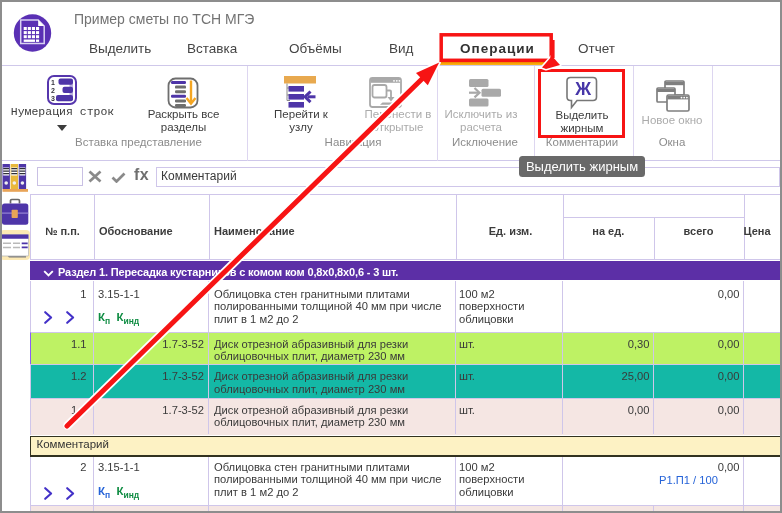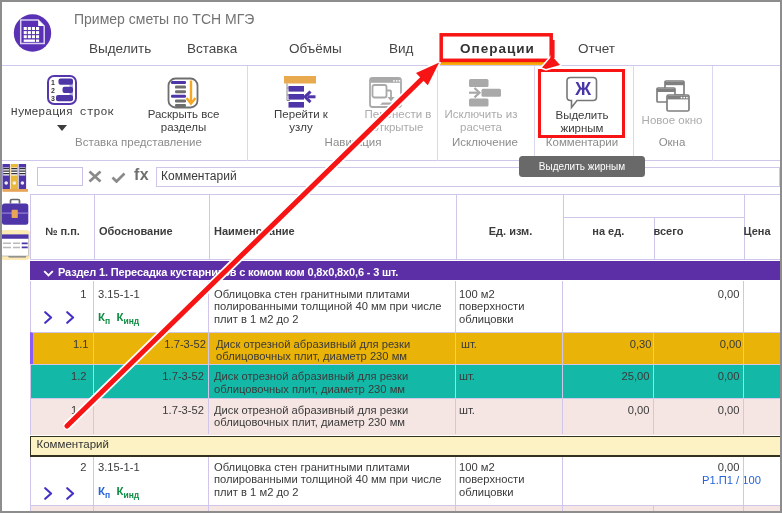--- a/index.html
+++ b/index.html
@@ -207,21 +207,21 @@
     <div class="vline" style="left:425px;top:0;height:65.5px;"></div>
     <div class="vline" style="left:532px;top:0;height:65.5px;"></div>
     <div class="vline" style="left:622.5px;top:22.5px;height:43px;"></div>
     <div class="vline" style="left:712.5px;top:0;height:65.5px;"></div>
     <div class="abs" style="left:532px;top:22.5px;width:180.5px;height:1px;background:#cfc6ea;"></div>
     <div class="abs hdr" style="left:0px;top:30.5px;width:63px;text-align:center;">№ п.п.</div>
     <div class="abs hdr" style="left:68px;top:30.5px;">Обоснование</div>
     <div class="abs hdr" style="left:183px;top:30.5px;">Наименование</div>
     <div class="abs hdr" style="left:425px;top:30.5px;width:109px;text-align:center;">Ед. изм.</div>
     <div class="abs hdr" style="left:532px;top:30.5px;width:90.5px;text-align:center;">на ед.</div>
-    <div class="abs hdr" style="left:622.5px;top:30.5px;width:90px;">всего</div>
+    <div class="abs hdr" style="left:622.5px;top:30.5px;width:90px;text-align:center;">всего</div>
     <div class="abs hdr" style="left:712.5px;top:30.5px;width:38px;text-align:left;">Цена</div>
   </div>
   <div class="abs" style="left:0;top:68.5px;width:750px;height:1px;background:#cfc6ea;"></div>
 
   <div class="abs" style="left:0;top:71px;width:750px;height:19px;background:#5c2fa6;color:#fff;">
     <svg class="abs" style="left:13px;top:9px" width="11" height="7" viewBox="0 0 11 7">
         <path d="M1.2 1.2 l4.3 4.3 l4.3-4.3" stroke="#fff" stroke-width="1.9" fill="none"></path>
       </svg>
     <div class="abs" style="left:28px;top:4.5px;font-size:11px;font-weight:bold;letter-spacing:-0.15px;">Раздел 1. Пересадка кустарников с комом ком 0,8х0,8х0,6 - 3 шт.</div>
   </div>
@@ -234,21 +234,21 @@
     <div class="cell num" style="left:622.5px;top:7px;width:86px;">0,00</div>
     <svg class="abs" style="left:11.5px;top:29px" width="36" height="15" viewBox="0 0 36 15">
         <g stroke="#4331c8" stroke-width="2.15" fill="none" stroke-linecap="round" stroke-linejoin="round">
           <path d="M2.2 2.2 l5.9 5.3 l-5.9 5.3"></path>
           <path d="M24.2 2.2 l5.9 5.3 l-5.9 5.3"></path>
         </g>
       </svg>
     <div class="abs" style="left:67px;top:30px;font-size:11.5px;font-weight:bold;color:#0e8c42;">К<span style="font-size:8.5px;vertical-align:-3px;">п</span><span style="letter-spacing:3px;"> </span>К<span style="font-size:8.5px;vertical-align:-3px;">инд</span></div>
   </div>
 
-  <div class="abs" style="left:0;top:141.5px;width:750px;height:32.5px;background:#eab308;border-top:1px solid #cfc6ea;border-left:3px solid #8b5cf6;text-decoration:underline;">
+  <div class="abs" style="left:0;top:141.5px;width:750px;height:32.5px;background:#bef264;border-top:1px solid #cfc6ea;border-left:1px solid #8b5cf6;text-decoration:underline;">
     <div class="cell num" style="left:0;top:5px;width:55.5px;">1.1</div>
     <div class="cell num" style="left:68px;top:5px;width:105px;">1.7-3-52</div>
     <div class="cell" style="left:183px;top:5px;width:240px;">Диск отрезной абразивный для резки облицовочных плит, диаметр 230 мм</div>
     <div class="cell" style="left:428px;top:5px;">шт.</div>
     <div class="cell num" style="left:532px;top:5px;width:86.5px;">0,30</div>
     <div class="cell num" style="left:622.5px;top:5px;width:86px;">0,00</div>
   </div>
   <div class="abs" style="left:0;top:174px;width:750px;height:33.5px;background:#14b8a6;border-top:1px solid #cfc6ea;border-left:1px solid #cfc6ea;">
     <div class="cell num" style="left:0;top:5px;width:55.5px;">1.2</div>
     <div class="cell num" style="left:68px;top:5px;width:105px;">1.7-3-52</div>
@@ -276,40 +276,40 @@
   <div class="abs" style="left:0;top:245.5px;width:752px;height:18px;background:#fdf2c4;border-top:1.5px solid #32321f;border-bottom:2px solid #32321f;border-left:1.5px solid #32321f;">
     <div class="abs" style="left:5.5px;top:1.5px;font-size:11.5px;color:#333;">Комментарий</div>
   </div>
 
   <div class="abs" style="left:0;top:267px;width:750px;height:48px;background:#fff;border-left:1px solid #cfc6ea;">
     <div class="cell num" style="left:0;top:3.5px;width:55.5px;">2</div>
     <div class="cell" style="left:67px;top:3.5px;">3.15-1-1</div>
     <div class="cell" style="left:183px;top:3.5px;width:240px;">Облицовка стен гранитными плитами полированными толщиной 40 мм при числе плит в 1 м2 до 2</div>
     <div class="cell" style="left:428px;top:3.5px;width:100px;">100 м2 поверхности облицовки</div>
     <div class="cell num" style="left:622.5px;top:3.5px;width:86px;">0,00</div>
-    <div class="cell num" style="left:644px;top:16.5px;width:86px;color:#2563d8;">Р1.П1 / 100</div>
+    <div class="cell num" style="left:601px;top:16.5px;width:86px;color:#2563d8;">Р1.П1 / 100</div>
     <svg class="abs" style="left:11.5px;top:28.5px" width="36" height="15" viewBox="0 0 36 15">
         <g stroke="#4331c8" stroke-width="2.15" fill="none" stroke-linecap="round" stroke-linejoin="round">
           <path d="M2.2 2.2 l5.9 5.3 l-5.9 5.3"></path>
           <path d="M24.2 2.2 l5.9 5.3 l-5.9 5.3"></path>
         </g>
       </svg>
     <div class="abs" style="left:67px;top:27.5px;font-size:11.5px;font-weight:bold;"><span style="color:#2563d8;">К<span style="font-size:8.5px;vertical-align:-3px;">п</span></span><span style="letter-spacing:3px;"> </span><span style="color:#0e8c42;">К<span style="font-size:8.5px;vertical-align:-3px;">инд</span></span></div>
   </div>
 
   <div class="abs" style="left:0;top:315px;width:750px;height:6px;background:#f5e6e3;border-top:1px solid #cfc6ea;border-left:1px solid #cfc6ea;"></div>
   <div class="vline" style="left:63px;top:267px;height:54px;"></div>
   <div class="vline" style="left:178px;top:267px;height:54px;"></div>
   <div class="vline" style="left:425px;top:267px;height:54px;"></div>
   <div class="vline" style="left:532px;top:267px;height:54px;"></div>
   <div class="vline" style="left:622.5px;top:315px;height:6px;"></div>
   <div class="vline" style="left:712.5px;top:267px;height:54px;"></div>
 </div>
 
-<div class="abs" style="left:519px;top:156px;width:126px;height:21px;background:#696969;border-radius:3.5px;z-index:20;color:#fff;font-size:10px;text-align:center;line-height:21px;">Выделить жирным</div>
+<div class="abs" style="left:519px;top:156px;width:126px;height:21px;background:#696969;border-radius:3.5px;z-index:20;color:#fff;font-size:13px;text-align:center;line-height:21px;">Выделить жирным</div>
 
 <svg class="abs" style="left:0;top:0;z-index:30;pointer-events:none;" width="782" height="513" viewBox="0 0 782 513">
   <line x1="67.5" y1="425.5" x2="423" y2="78" stroke="#ffffff" stroke-width="8.6" stroke-linecap="round"></line>
   <polygon points="439.2,62.4 427.8,85.2 416,73" fill="#ffffff" stroke="#ffffff" stroke-width="3.6" stroke-linejoin="round"></polygon>
   <line x1="67" y1="426" x2="425" y2="76" stroke="#f71414" stroke-width="5" stroke-linecap="round"></line>
   <polygon points="439.2,62.4 427.8,85.2 416,73" fill="#f71414"></polygon>
   <rect x="441.2" y="34.8" width="110" height="25.5" fill="none" stroke="#f71414" stroke-width="3.5"></rect>
   <rect x="539.5" y="70.5" width="84" height="66" fill="none" stroke="#f71414" stroke-width="3"></rect>
   <polygon points="542,67.5 552,56 560,65 546,69" fill="#ffffff" stroke="#ffffff" stroke-width="3.2" stroke-linejoin="round"></polygon>
   <line x1="552.5" y1="40" x2="552.5" y2="58" stroke="#f71414" stroke-width="4.2"></line>

